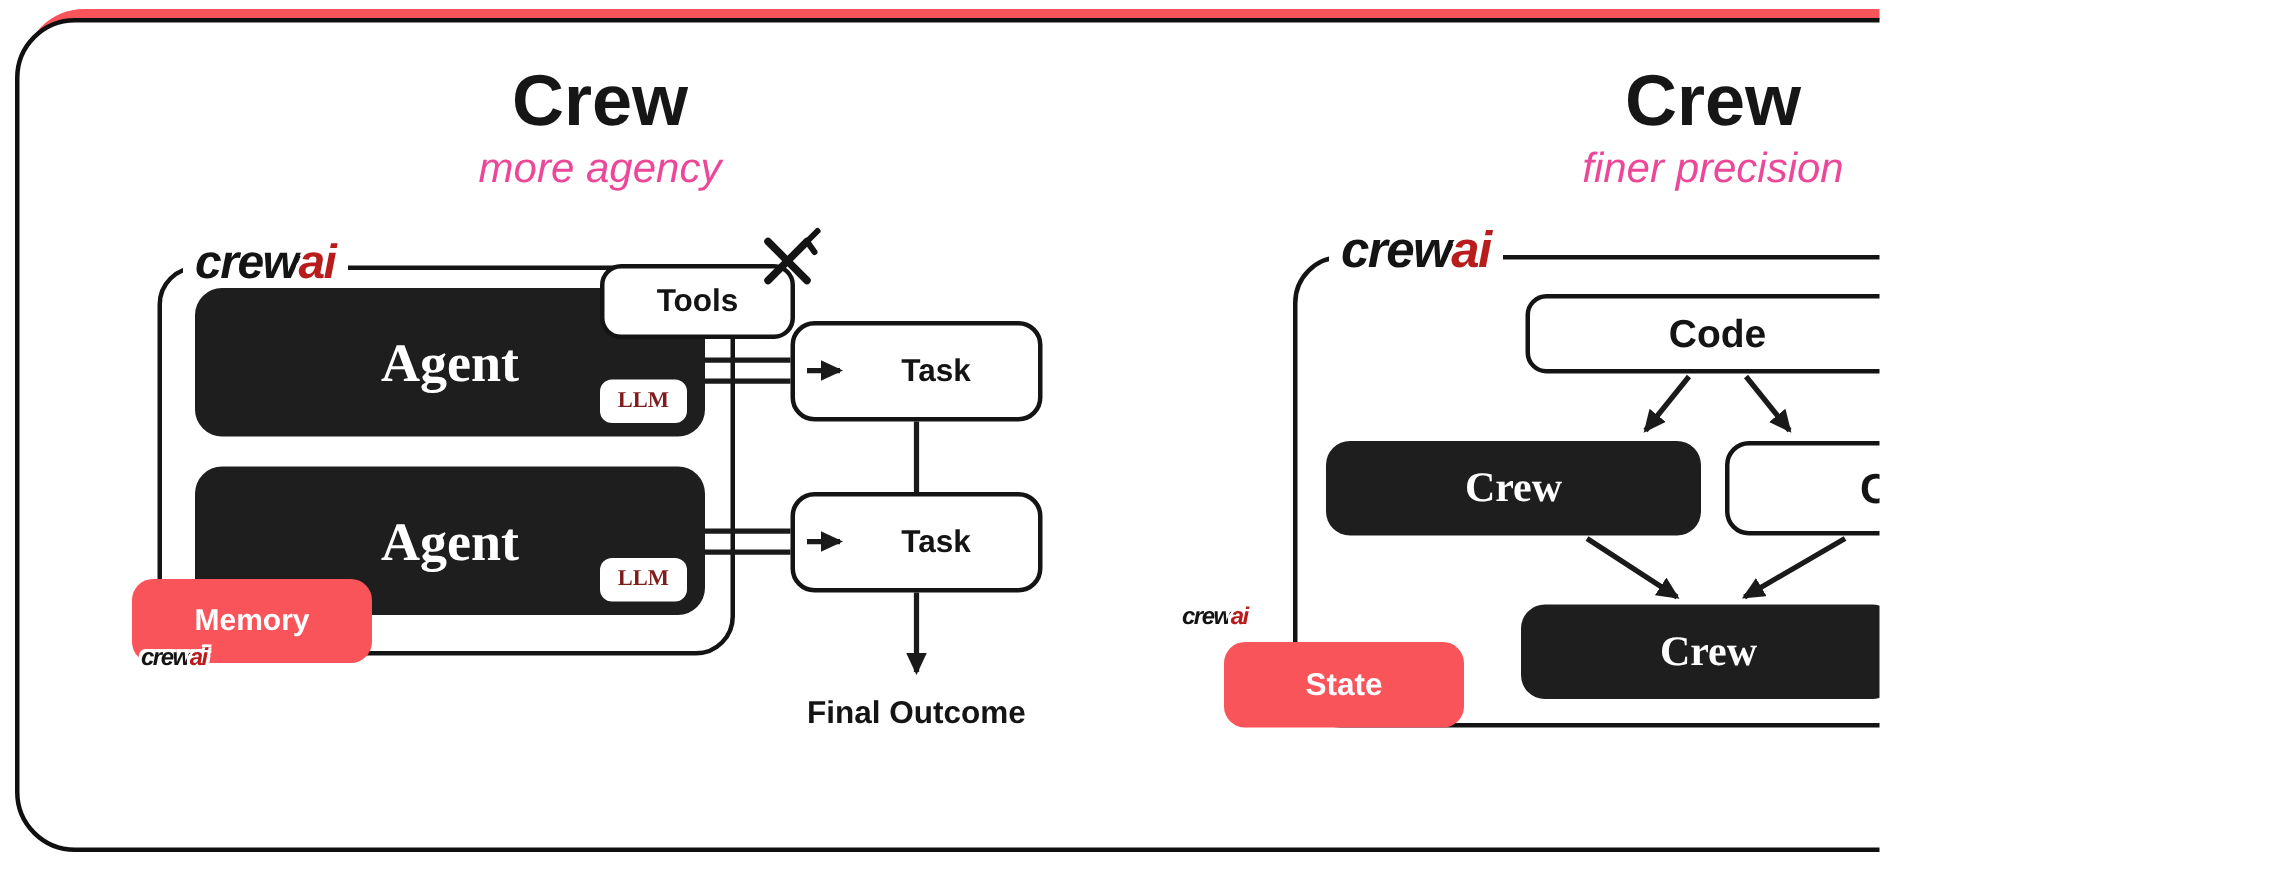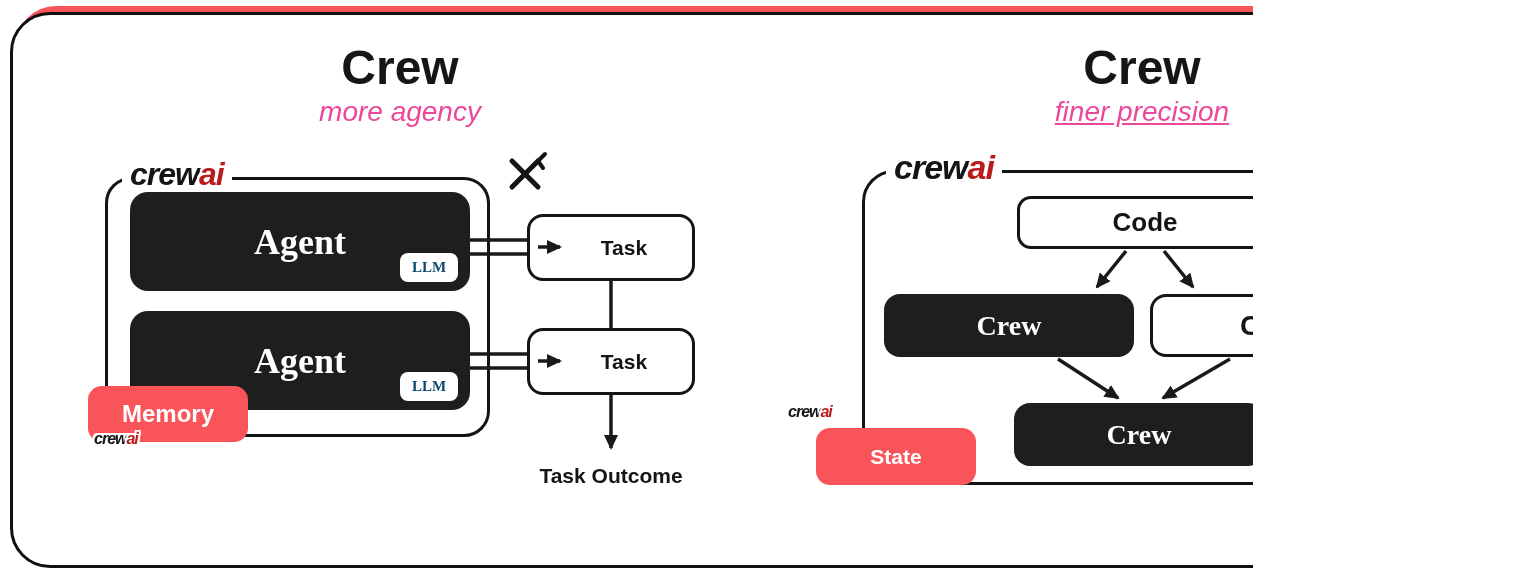--- a/index.html
+++ b/index.html
@@ -10,21 +10,21 @@
   .card{
     position:absolute;left:10px;top:12px;width:1502px;height:550px;
     background:#ffffff;border:3px solid #101010;border-radius:40px;
     box-shadow:6px -6px 0 0 #F8545A;
   }
   .title{position:absolute;font-weight:800;font-size:48px;text-align:center;color:#161616;}
   .subtitle{position:absolute;font-style:italic;font-size:28px;text-align:center;color:#ec4899;}
   #crew-title{left:250px;top:40px;width:300px;}
   #crew-sub{left:250px;top:96px;width:300px;}
   #flows-title{left:992px;top:40px;width:300px;}
-  #flows-sub{left:992px;top:96px;width:300px;text-decoration:underline;}
+  #flows-sub{left:992px;top:96px;width:300px;}
 
   .frame{position:absolute;background:#ffffff;border:3.5px solid #141414;box-sizing:border-box;}
   #crew-frame{left:105px;top:177px;width:385px;height:260px;border-radius:26px;z-index:1;}
   #flows-frame{left:862px;top:170px;width:568px;height:315px;border-radius:32px;z-index:1;}
 
   .logo{position:absolute;font-style:italic;font-weight:800;line-height:1;white-space:nowrap;
         background:#ffffff;padding:0 8px;z-index:5;letter-spacing:-1px;}
   .logo span{
     text-shadow:-2px -2px 0 #fff,2px -2px 0 #fff,-2px 2px 0 #fff,2px 2px 0 #fff,
                 -2px 0 0 #fff,2px 0 0 #fff,0 -2px 0 #fff,0 2px 0 #fff;
@@ -38,26 +38,26 @@
   #logo-state{left:788px;top:404px;font-size:16px;}
 
   .node{position:absolute;box-sizing:border-box;display:flex;align-items:center;justify-content:center;font-weight:700;}
   .black-node{background:#1e1e1e;color:#ffffff;border-radius:18px;font-family:Liberation Serif, serif;}
   .white-node{background:#ffffff;border:3px solid #141414;color:#141414;}
   .red-node{background:#F8545A;color:#ffffff;border-radius:14px;}
 
   #agent-1{left:130px;top:192px;width:340px;height:99px;font-size:36px;z-index:3;}
   #agent-2{left:130px;top:311px;width:340px;height:99px;font-size:36px;z-index:3;}
   .llm-badge{position:absolute;right:12px;bottom:9px;width:58px;height:29px;background:#ffffff;
-             border-radius:8px;color:#0c4a6e;font-size:15px;font-weight:700;
+             border-radius:8px;color:#7f1d1d;font-size:15px;font-weight:700;
              display:flex;align-items:center;justify-content:center;}
   #tools-box{left:400px;top:176px;width:130px;height:50px;font-size:21px;border-radius:14px;z-index:4;}
   #task-1{left:527px;top:214px;width:168px;height:67px;font-size:21px;border-radius:16px;z-index:4;padding-left:26px;}
   #task-2{left:527px;top:328px;width:168px;height:67px;font-size:21px;border-radius:16px;z-index:4;padding-left:26px;}
-  #memory-box{left:88px;top:386px;width:160px;height:56px;font-size:24px;z-index:7;justify-content:center;}
+  #memory-box{left:88px;top:386px;width:160px;height:56px;font-size:20px;z-index:7;justify-content:center;}
   #state-box{left:816px;top:428px;width:160px;height:57px;font-size:21px;z-index:7;}
   #final-outcome{position:absolute;left:511px;top:464px;width:200px;text-align:center;
                  font-weight:700;font-size:21px;color:#141414;}
 
   #code-top{left:1017px;top:196px;width:256px;height:53px;font-size:26px;border-radius:14px;z-index:3;}
   #crew-mid{left:884px;top:294px;width:250px;height:63px;font-size:28px;border-radius:16px;z-index:3;}
   #code-mid{left:1150px;top:294px;width:250px;height:63px;font-size:28px;border-radius:16px;z-index:3;}
   #crew-bottom{left:1014px;top:403px;width:250px;height:63px;font-size:28px;border-radius:16px;z-index:3;}
 
   .overlay{position:absolute;left:0;top:0;z-index:6;pointer-events:none;}
@@ -80,20 +80,23 @@
 
   <div class="node black-node" id="agent-1">
     <span>Agent</span>
     <span class="llm-badge">LLM</span>
   </div>
   <div class="node black-node" id="agent-2">
     <span>Agent</span>
     <span class="llm-badge">LLM</span>
   </div>
 
+  <div class="node white-node" id="tools-box">
+    <span>Tools</span>
+  </div>
 
   <svg id="tools-icon-svg" width="48" height="46" viewBox="0 0 48 46">
     <g stroke="#141414" stroke-width="5" stroke-linecap="round" fill="none">
       <line x1="10" y1="37" x2="36" y2="11"></line>
       <line x1="10" y1="11" x2="36" y2="37"></line>
     </g>
     <g stroke="#141414" stroke-width="4" stroke-linecap="round" fill="none">
       <path d="M36,11 l7,-7"></path>
       <path d="M36,11 l5,7"></path>
     </g>
@@ -106,21 +109,21 @@
     <span>Task</span>
   </div>
 
   <div class="node red-node" id="memory-box">
     <span>Memory</span>
   </div>
   <div class="logo small" id="logo-memory">
     <span class="p1">crew</span><span class="p2">ai</span>
   </div>
 
-  <div id="final-outcome">Task Outcome</div>
+  <div id="final-outcome">Final Outcome</div>
 
   <div class="title" id="flows-title">Crew</div>
   <div class="subtitle" id="flows-sub">finer precision</div>
 
   <div class="frame" id="flows-frame"></div>
 
   <div class="logo" id="logo-flows-main">
     <span class="p1">crew</span><span class="p2">ai</span>
   </div>
 

